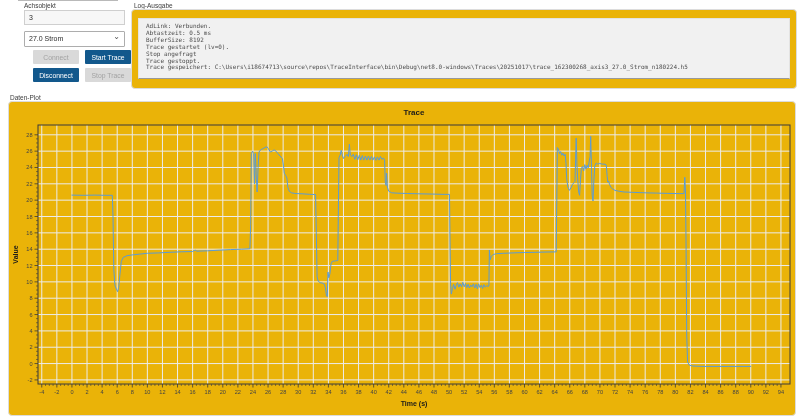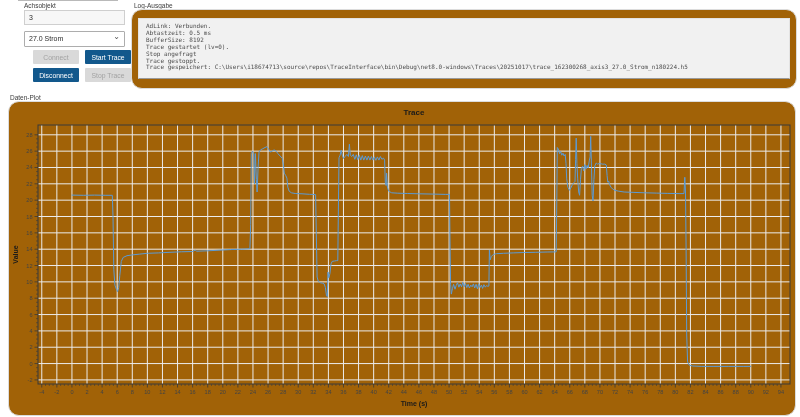--- a/index.html
+++ b/index.html
@@ -31,21 +31,21 @@
   }
   .btn.primary{background:#12588c;color:#ffffff;}
   .btn.disabled{background:#d9d9d9;color:#a3a3a3;}
   #btn-connect{left:33px;top:50px;}
   #btn-start{left:85px;top:50px;}
   #btn-disconnect{left:33px;top:68px;}
   #btn-stop{left:85px;top:68px;}
 
   
   .group-label{position:absolute;font-size:6.5px;color:#3b3b3b;}
-  .group-box{position:absolute;border:1px solid #dcdcdc;border-radius:11px;background:#a16207;}
+  .group-box{position:absolute;border:1px solid #dcdcdc;border-radius:4px;background:#eab308;}
 
   #log-label{left:134px;top:2px;}
   #log-box{left:131px;top:9px;width:664px;height:78px;}
   .log-text{
     position:absolute;left:6px;top:8px;right:6px;bottom:9px;
     background:#f1f1f1;border:1px solid #e3e3e3;border-bottom:1px solid #9a9a9a;
     padding:4px 0 0 7px;overflow:hidden;
   }
   .log-line{
     font-family:"DejaVu Sans Mono","Liberation Mono",monospace;

